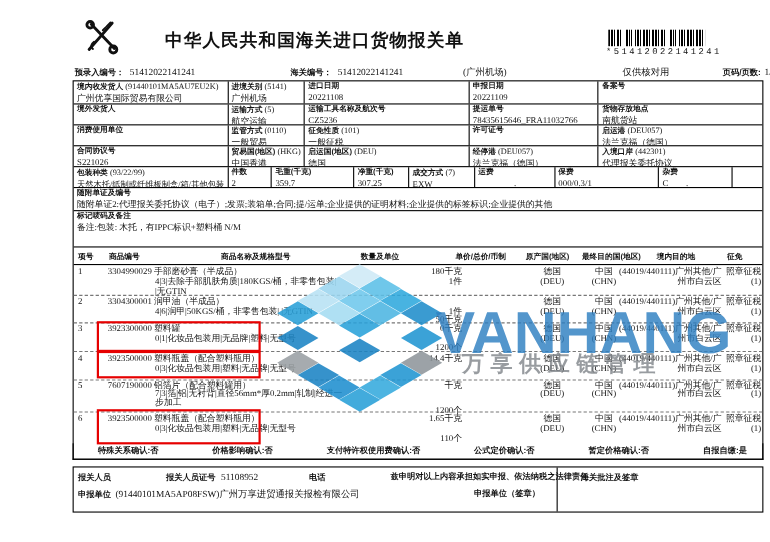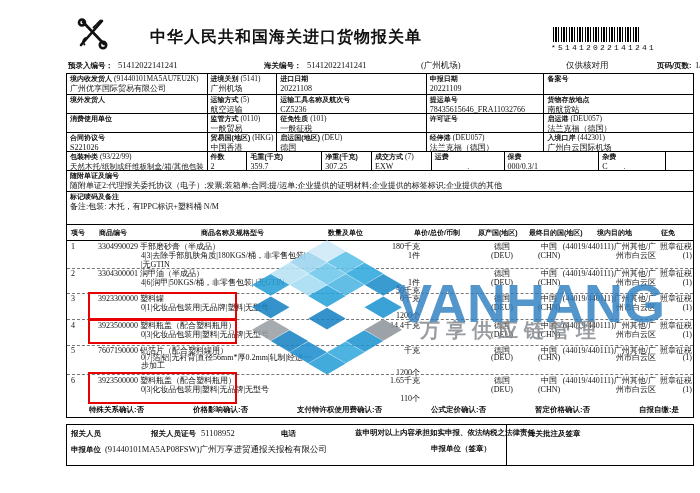--- a/index.html
+++ b/index.html
@@ -175,21 +175,21 @@
       <div class="cell" style="width:150px">
         <div class="lbl"><span>启运国(地区)</span> <span class="code">(DEU)</span></div>
         <div class="val">德国</div>
       </div>
       <div class="cell" style="width:118px">
         <div class="lbl"><span>经停港</span> <span class="code">(DEU057)</span></div>
         <div class="val">法兰克福（德国）</div>
       </div>
       <div class="cell" style="width:149px">
         <div class="lbl"><span>入境口岸</span> <span class="code">(442301)</span></div>
-        <div class="val">广州白云国际机场</div>
+        <div class="val">代理报关委托协议</div>
       </div>
     </div>
 
     <div class="grow-info" style="height:19px">
       <div class="cell" style="width:141px">
         <div class="lbl"><span>包装种类</span> <span class="code">(93/22/99)</span></div>
         <div class="val" style="font-size:7.5px">天然木托/纸制或纤维板制盒/箱/其他包装</div>
       </div>
       <div class="cell" style="width:40px">
         <div class="lbl">件数</div>
@@ -365,21 +365,21 @@
             <div class="gl">照章征税</div>
             <div class="gl">(1)</div>
           </div>
         </div>
         <div class="grow" style="height: 29px; --lh: 7.4px;">
           <div class="gc gc-no">
             <div class="gl">5</div>
           </div>
           <div class="gc gc-name">
             <div class="gl">7607190000 铝箔片（配合塑料罐用）</div>
-            <div class="gl ind">0|7|箔|铝|无衬背|直径56mm*厚0.2mm|轧制|经进一</div>
+            <div class="gl ind">7|3|箔|铝|无衬背|直径56mm*厚0.2mm|轧制|经进一</div>
             <div class="gl ind">步加工</div>
           </div>
           <div class="gc gc-qty">
             <div class="gl">千克</div>
             <div class="gl"></div>
             <div class="gl"></div>
             <div class="gl">1200个</div>
           </div>
           <div class="gc gc-origin">
             <div class="gl">德国</div>

